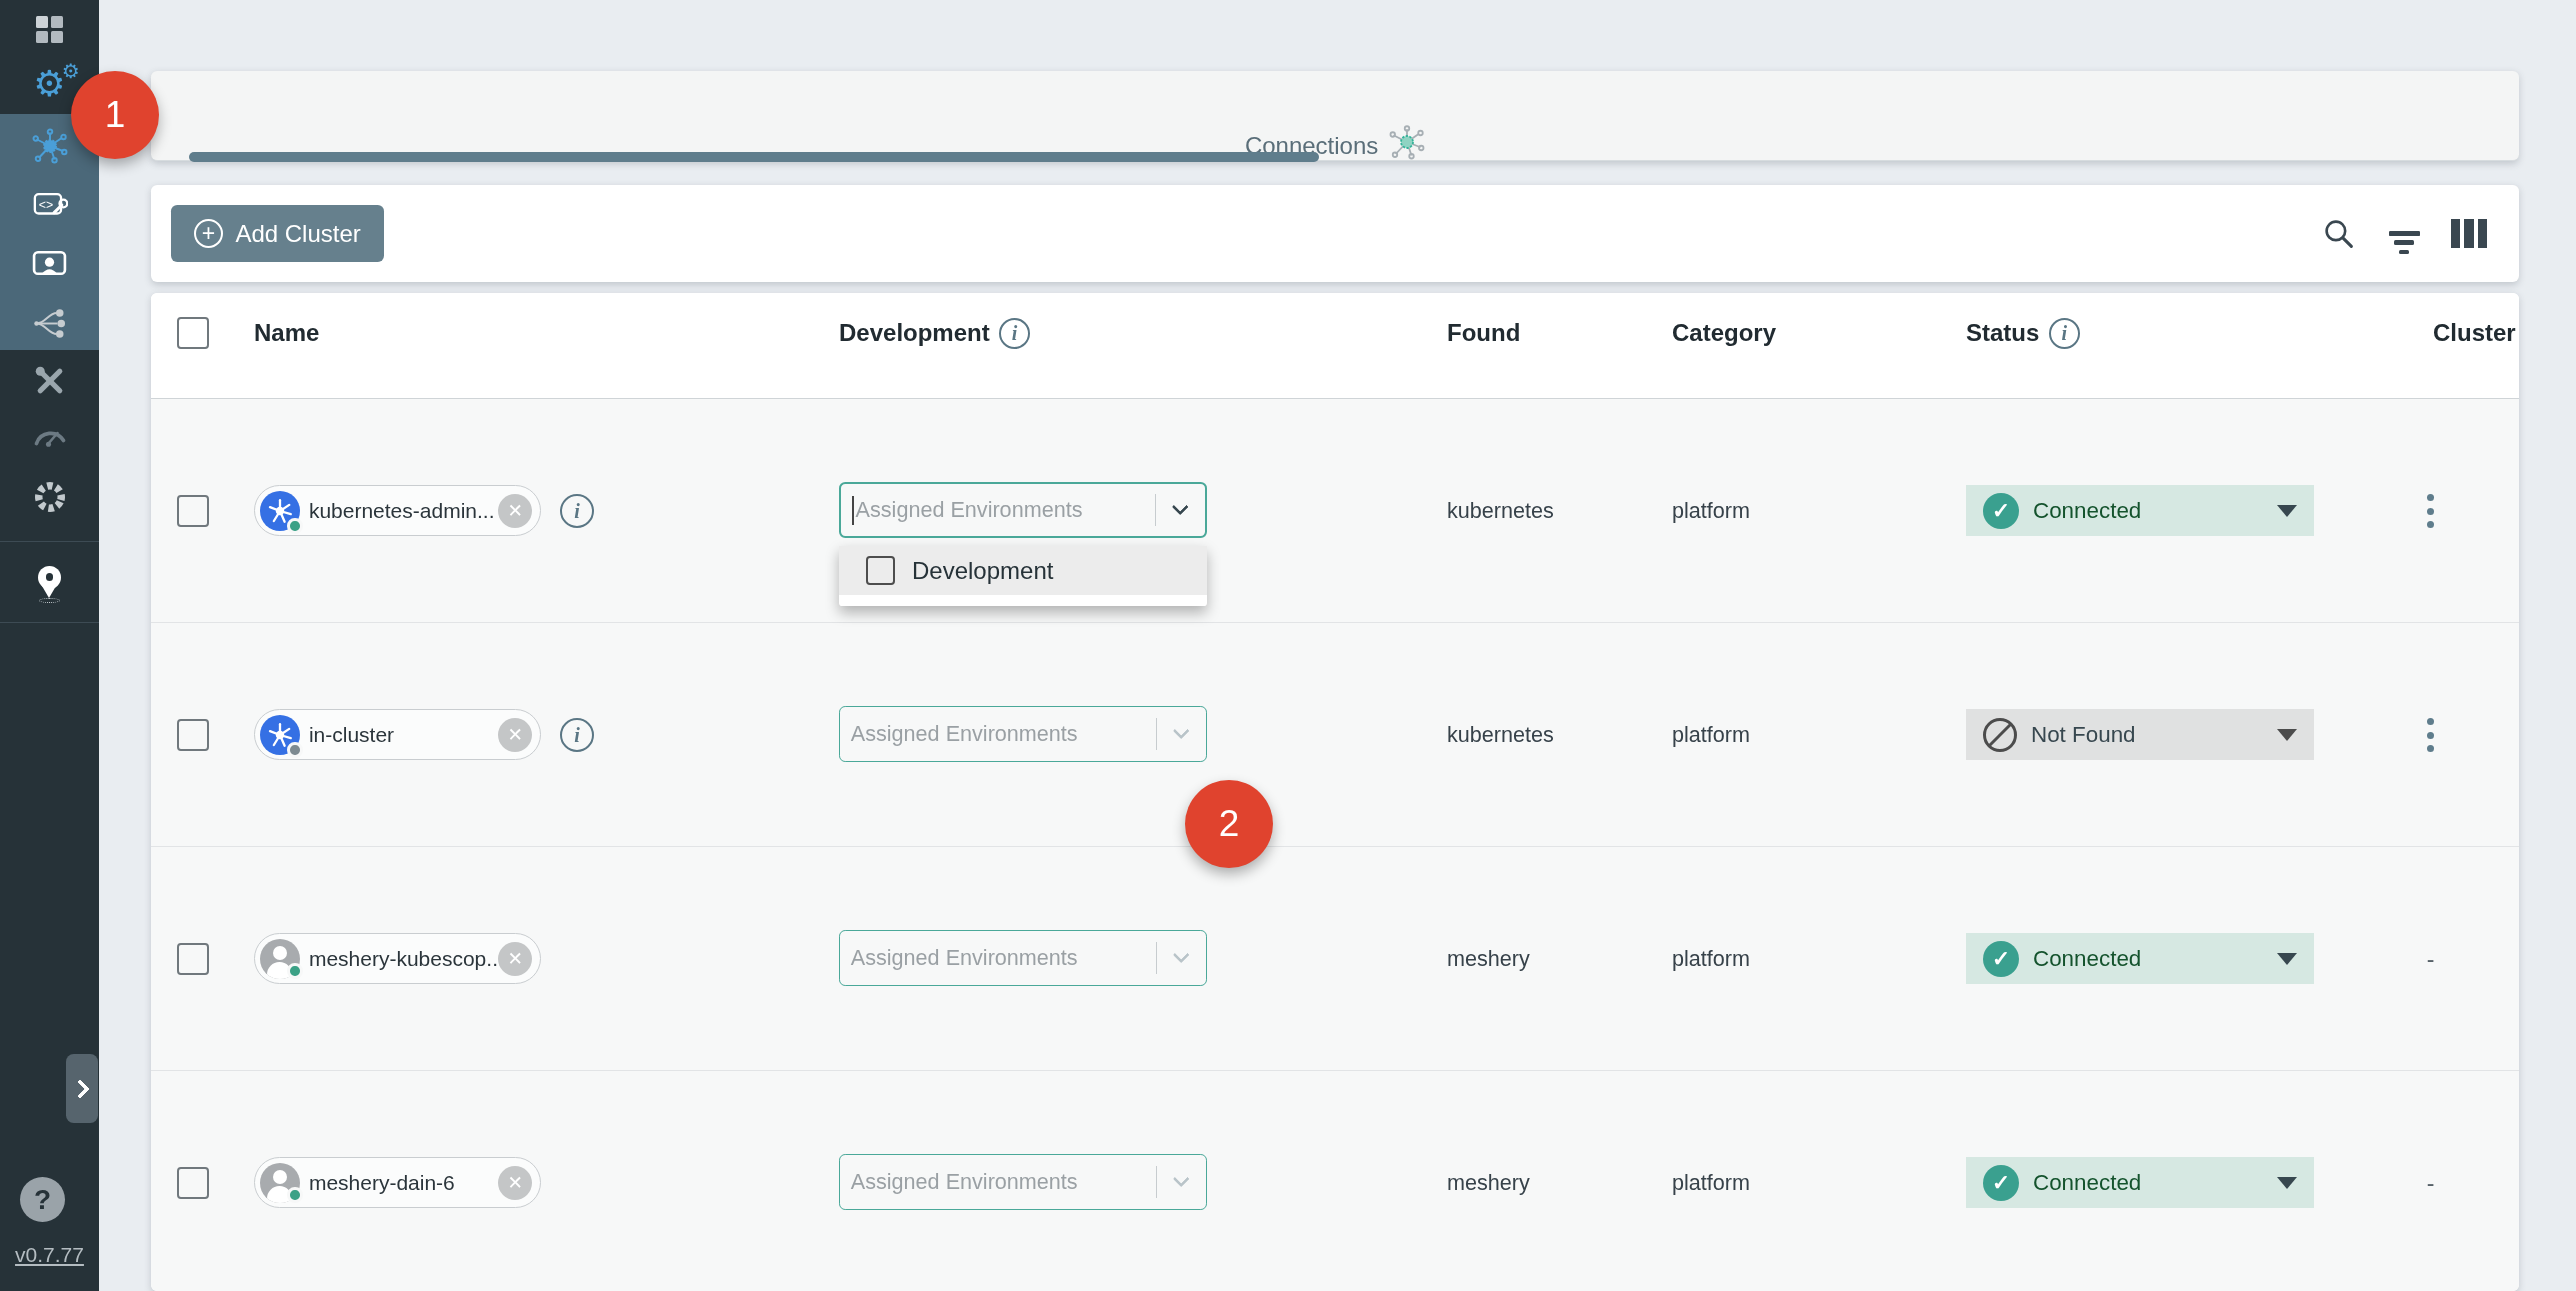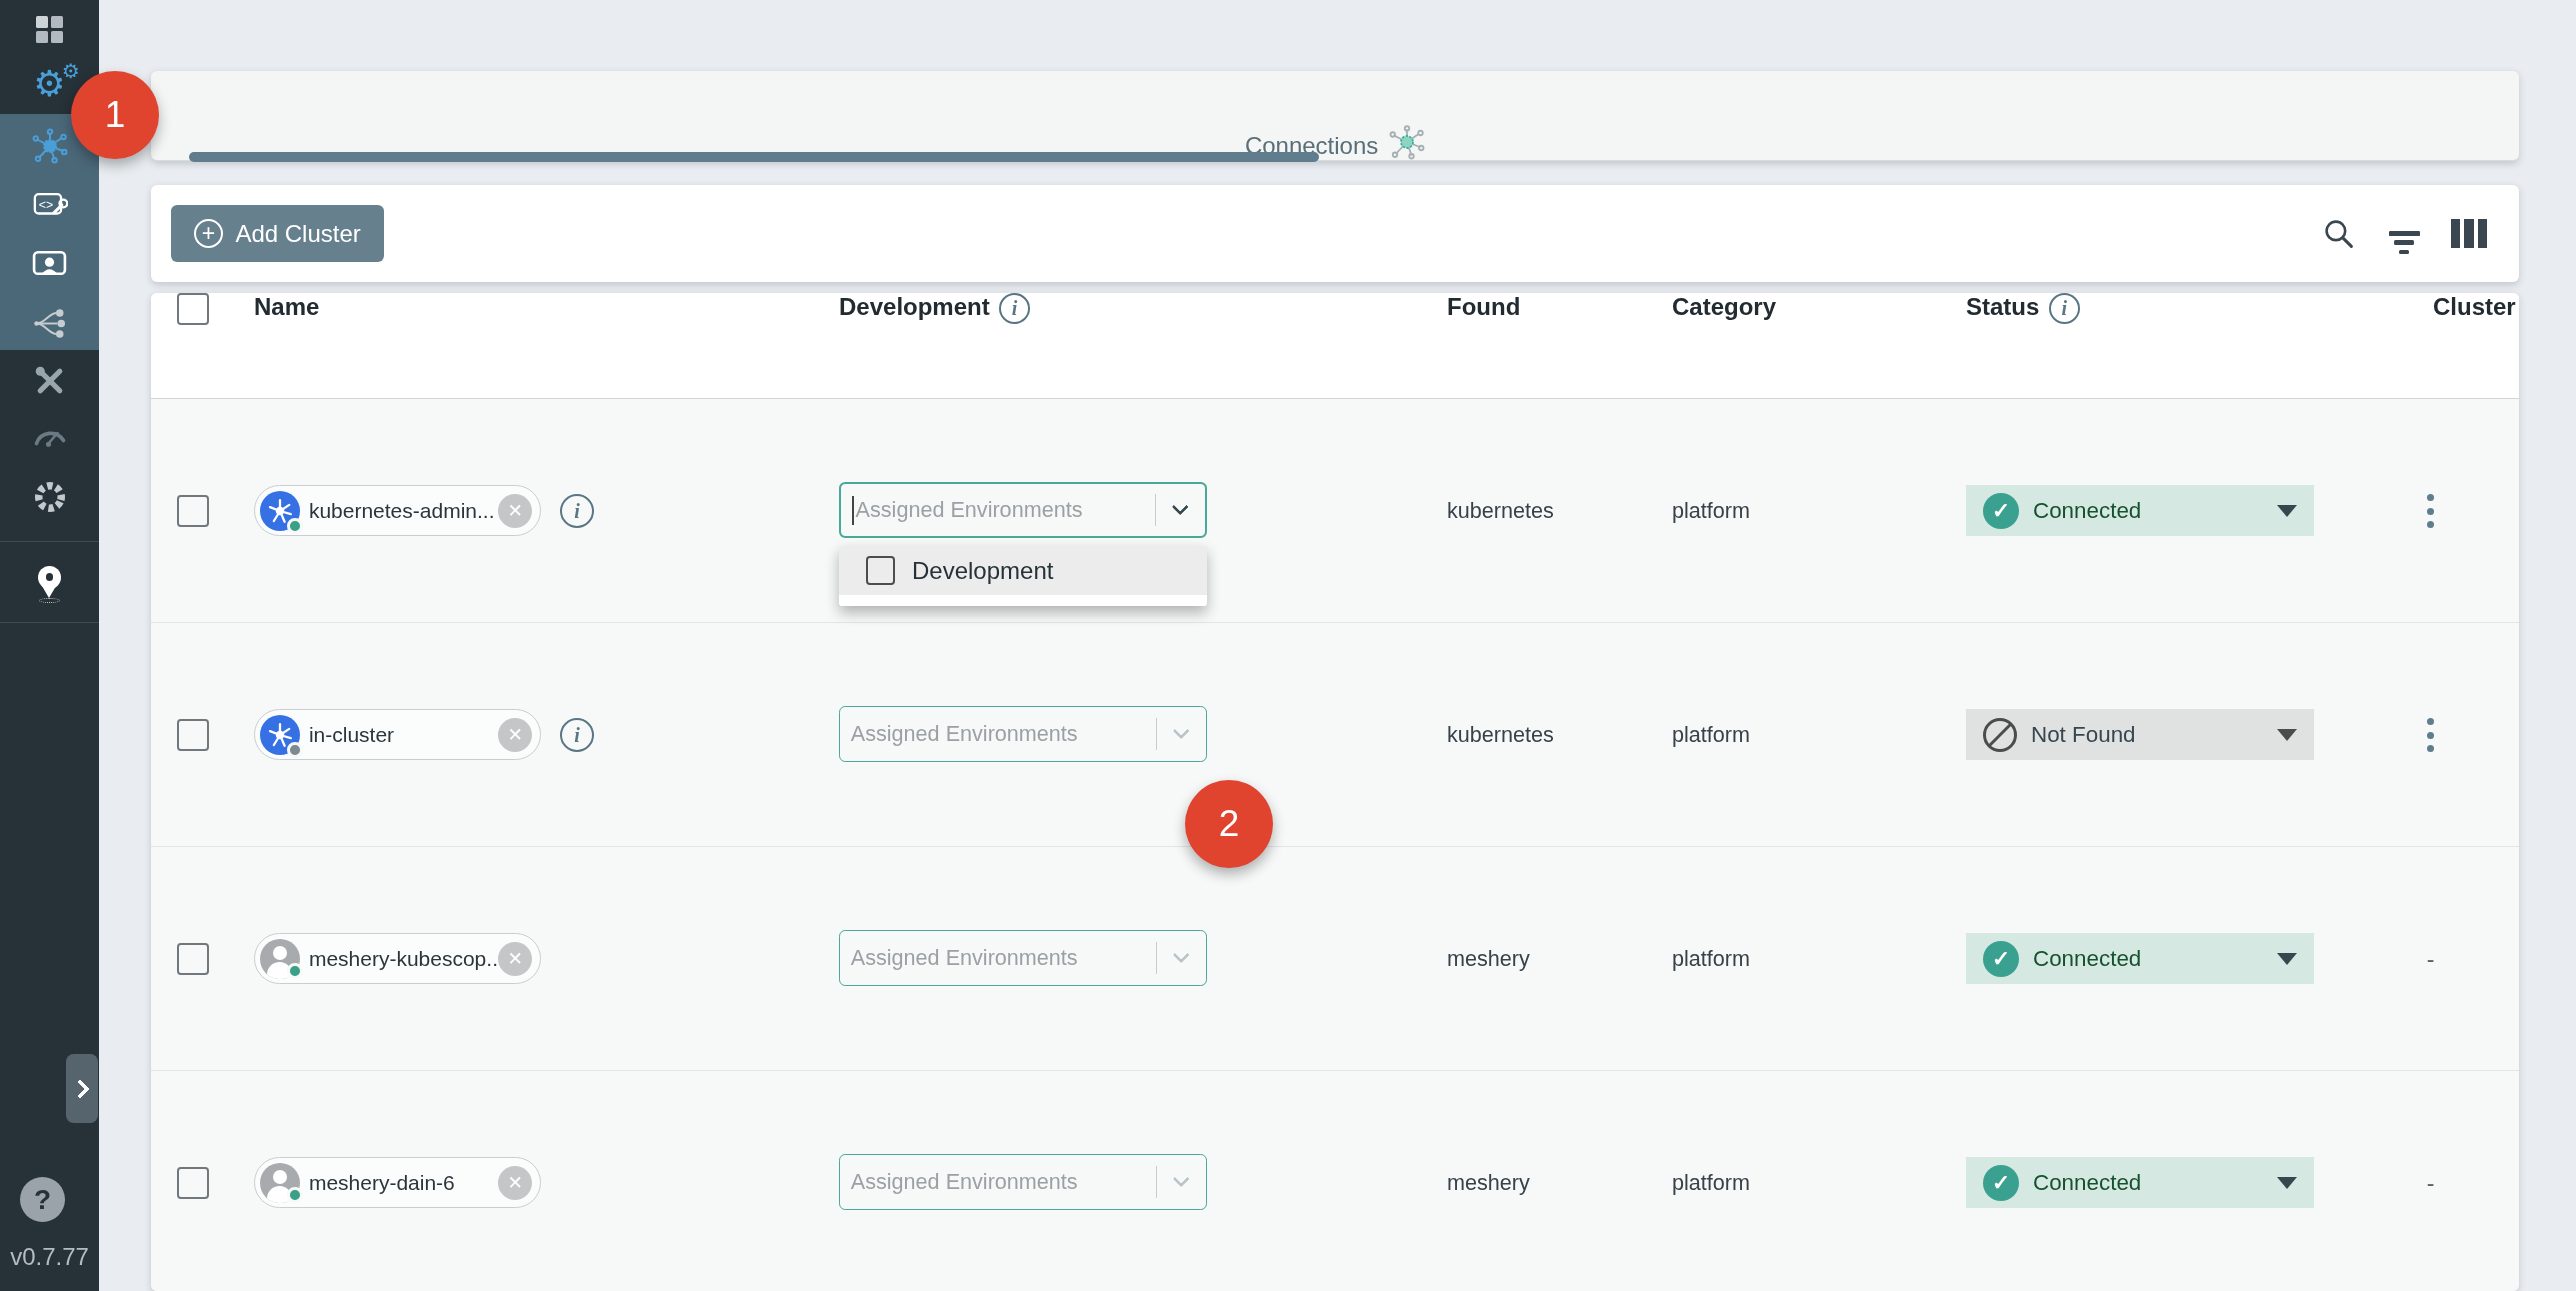--- a/index.html
+++ b/index.html
@@ -37,21 +37,21 @@
     background:#56646d; border-radius:7.7px; display:flex; align-items:center;
     justify-content:center; cursor:pointer; z-index:12; }
   .chev-right { width:14px; height:14px; border-right:4.6px solid #fff;
     border-bottom:4.6px solid #fff; transform:rotate(-45deg); margin-left:-4.6px;
     border-radius:1.5px; }
   .help-btn { position:absolute; left:20px; top:1177px; width:45px; height:45px;
     border-radius:50%; background:#9aa3a9; color:#263238; font-size:28px;
     font-weight:bold; display:flex; align-items:center; justify-content:center;
     cursor:pointer; }
   .version { position:absolute; left:0; top:1243px; width:99px; text-align:center;
-    color:#b4bcc1; font-size:24px; }
+    color:#b4bcc1; font-size:21px;text-decoration:underline; }
 
   
   .card { position:absolute; left:151px; width:2368px; background:#fff;
     border-radius:6.2px; box-shadow:0 2.3px 7.7px rgba(60,70,80,.22); }
 
   
   .tabs-card { top:71px; height:90px; background:#f4f5f5; display:flex;
     border-bottom:1.5px solid #d7dcdf; }
   .tab { flex:1; display:flex; align-items:flex-end; justify-content:center;
     gap:10.8px; font-size:24px; color:#5a6e79; cursor:pointer; }
@@ -75,21 +75,21 @@
     justify-content:center; cursor:pointer; }
   .filter-icon span { display:block; background:#3a4750; height:4.6px;
     border-radius:1.5px; margin:3.9px auto; }
   .cols-icon { display:flex; gap:3.9px; }
   .cols-icon span { width:9.3px; height:29px; background:#3a4750; }
 
   
   .table-card { top:293px; height:998px; overflow:hidden; }
   .thead { position:relative; height:106px; background:#fff;
     border-bottom:1.5px solid #cfd4d7; }
-  .th { position:absolute; top:0; height:80px; display:flex; align-items:flex-start;
+  .th { position:absolute; top:0; height:80px; display:flex; align-items:center;
     gap:9.3px; font-size:24px; font-weight:bold; color:#212b31; }
   .checkbox { width:32px; height:32px; border:2.3px solid #70787d; border-radius:3.9px;
     background:transparent; cursor:pointer; }
   .info-circle { width:34px; height:34px; border:2.3px solid #5a7684; border-radius:50%;
     color:#5a7684; font-size:20px; font-weight:bold; display:flex;
     align-items:center; justify-content:center; cursor:pointer;
     font-family:"Liberation Serif",serif; font-style:italic; }
   .row { position:absolute; left:0; width:2368px; height:224px; background:#f7f8f8;
     border-bottom:1.5px solid #e2e4e6; }
   .rcheck { position:absolute; left:25.5px; top:96px; }

